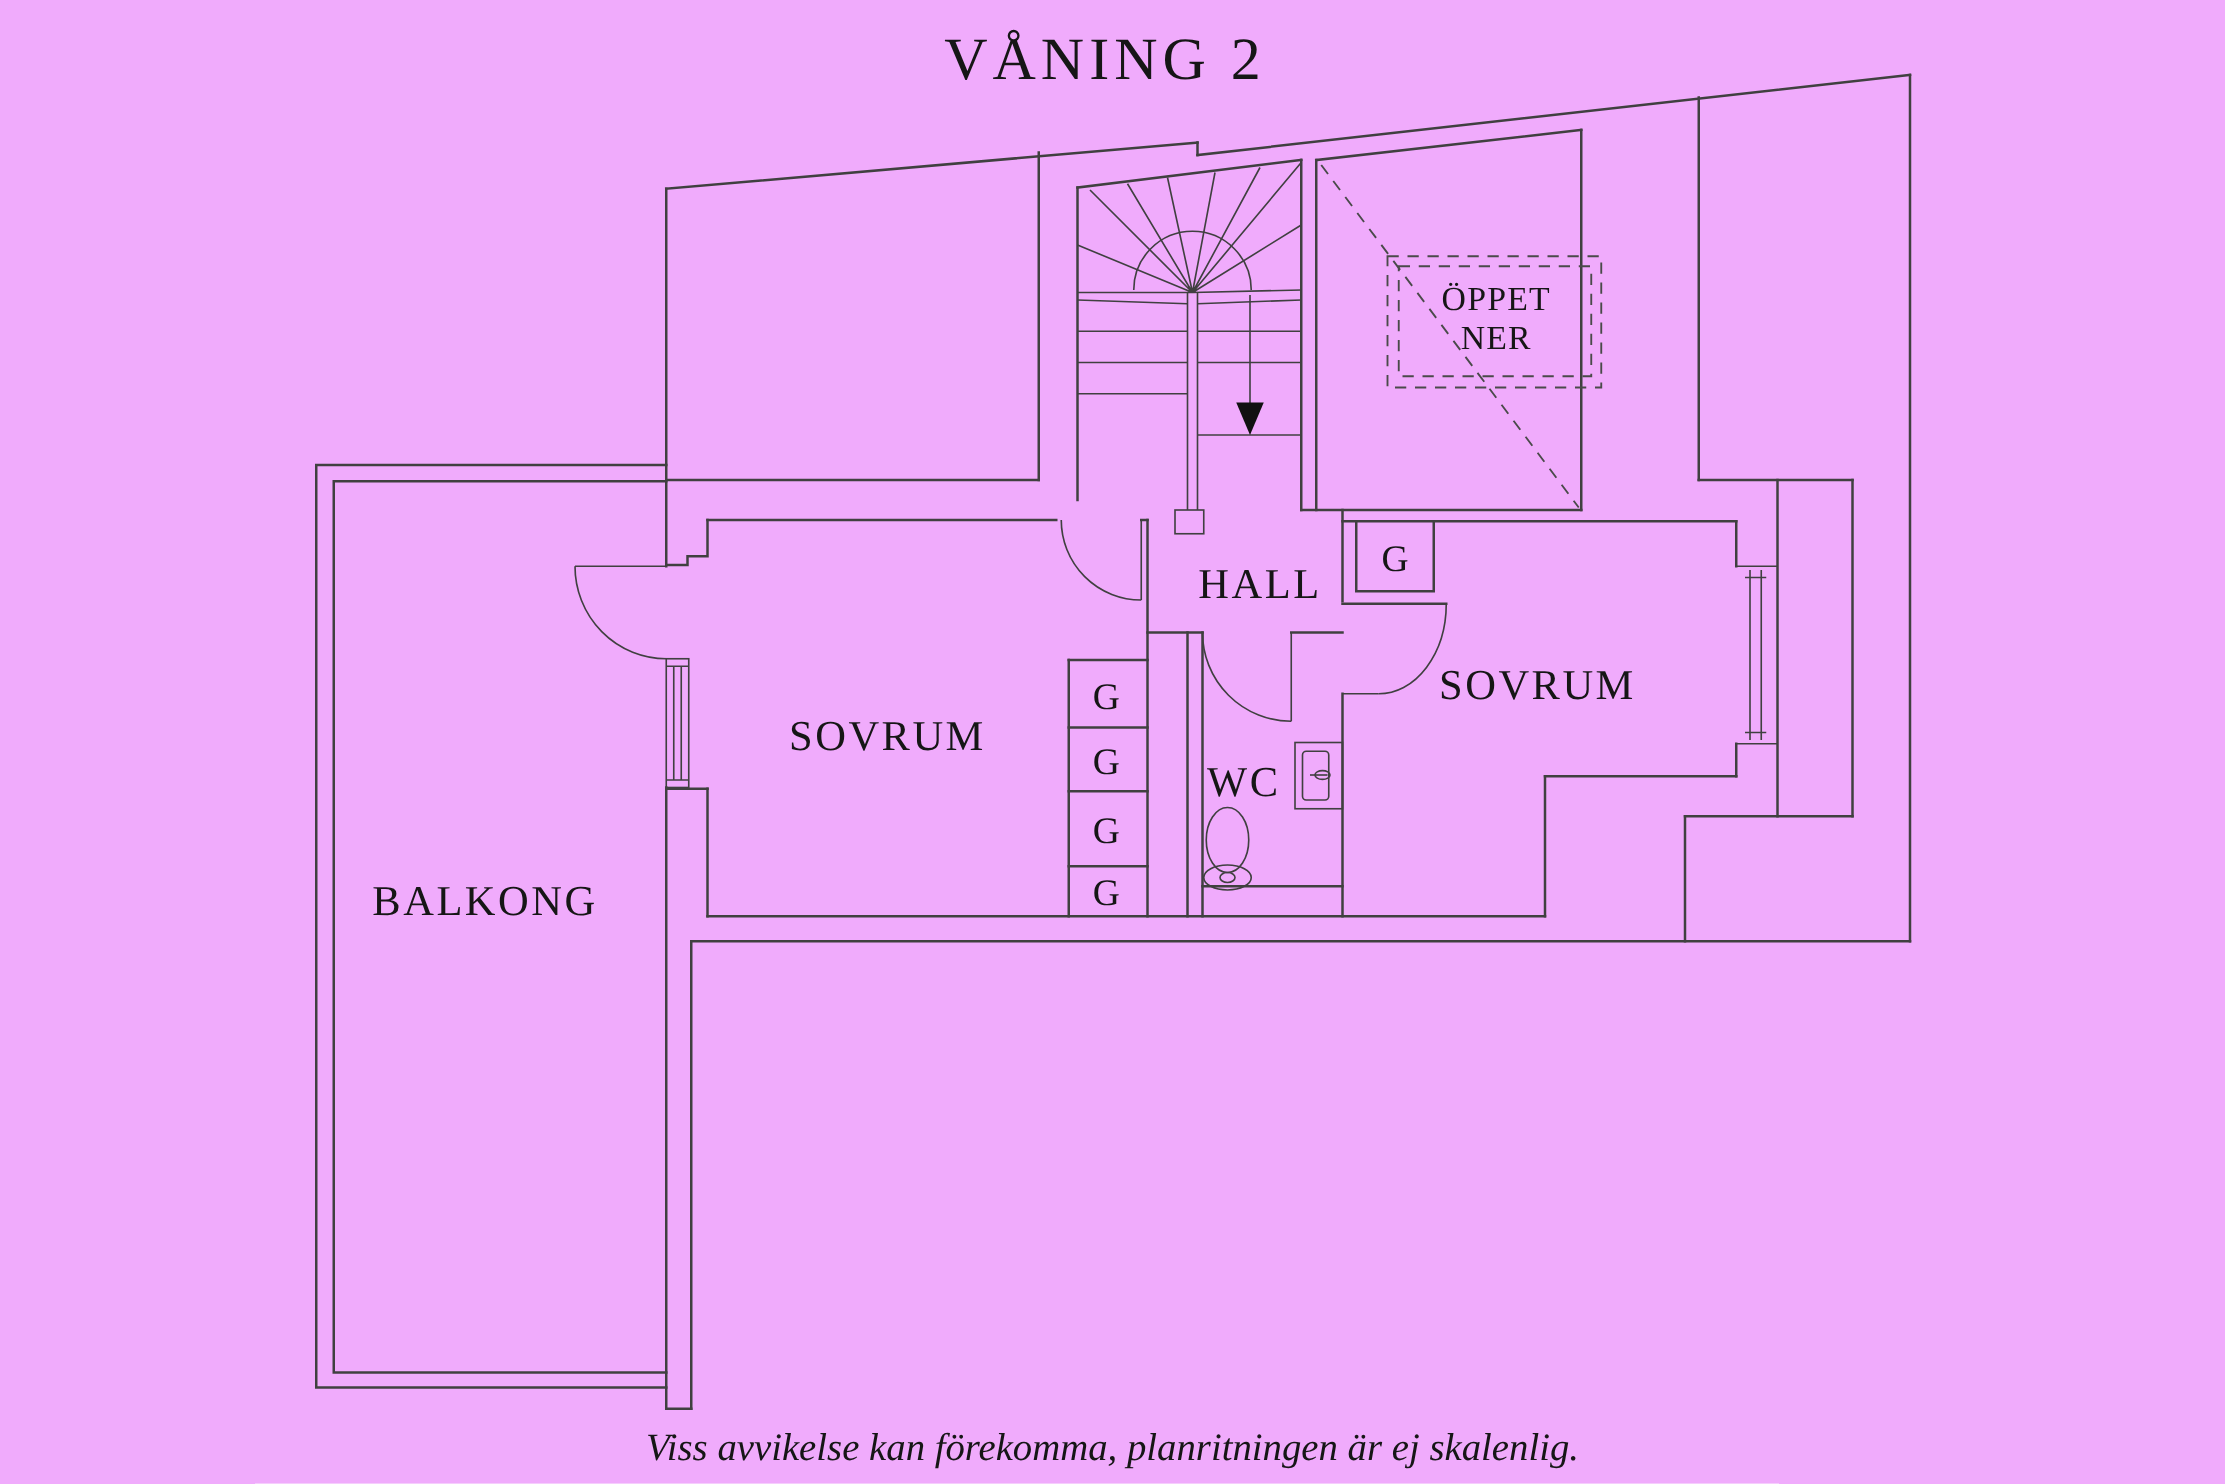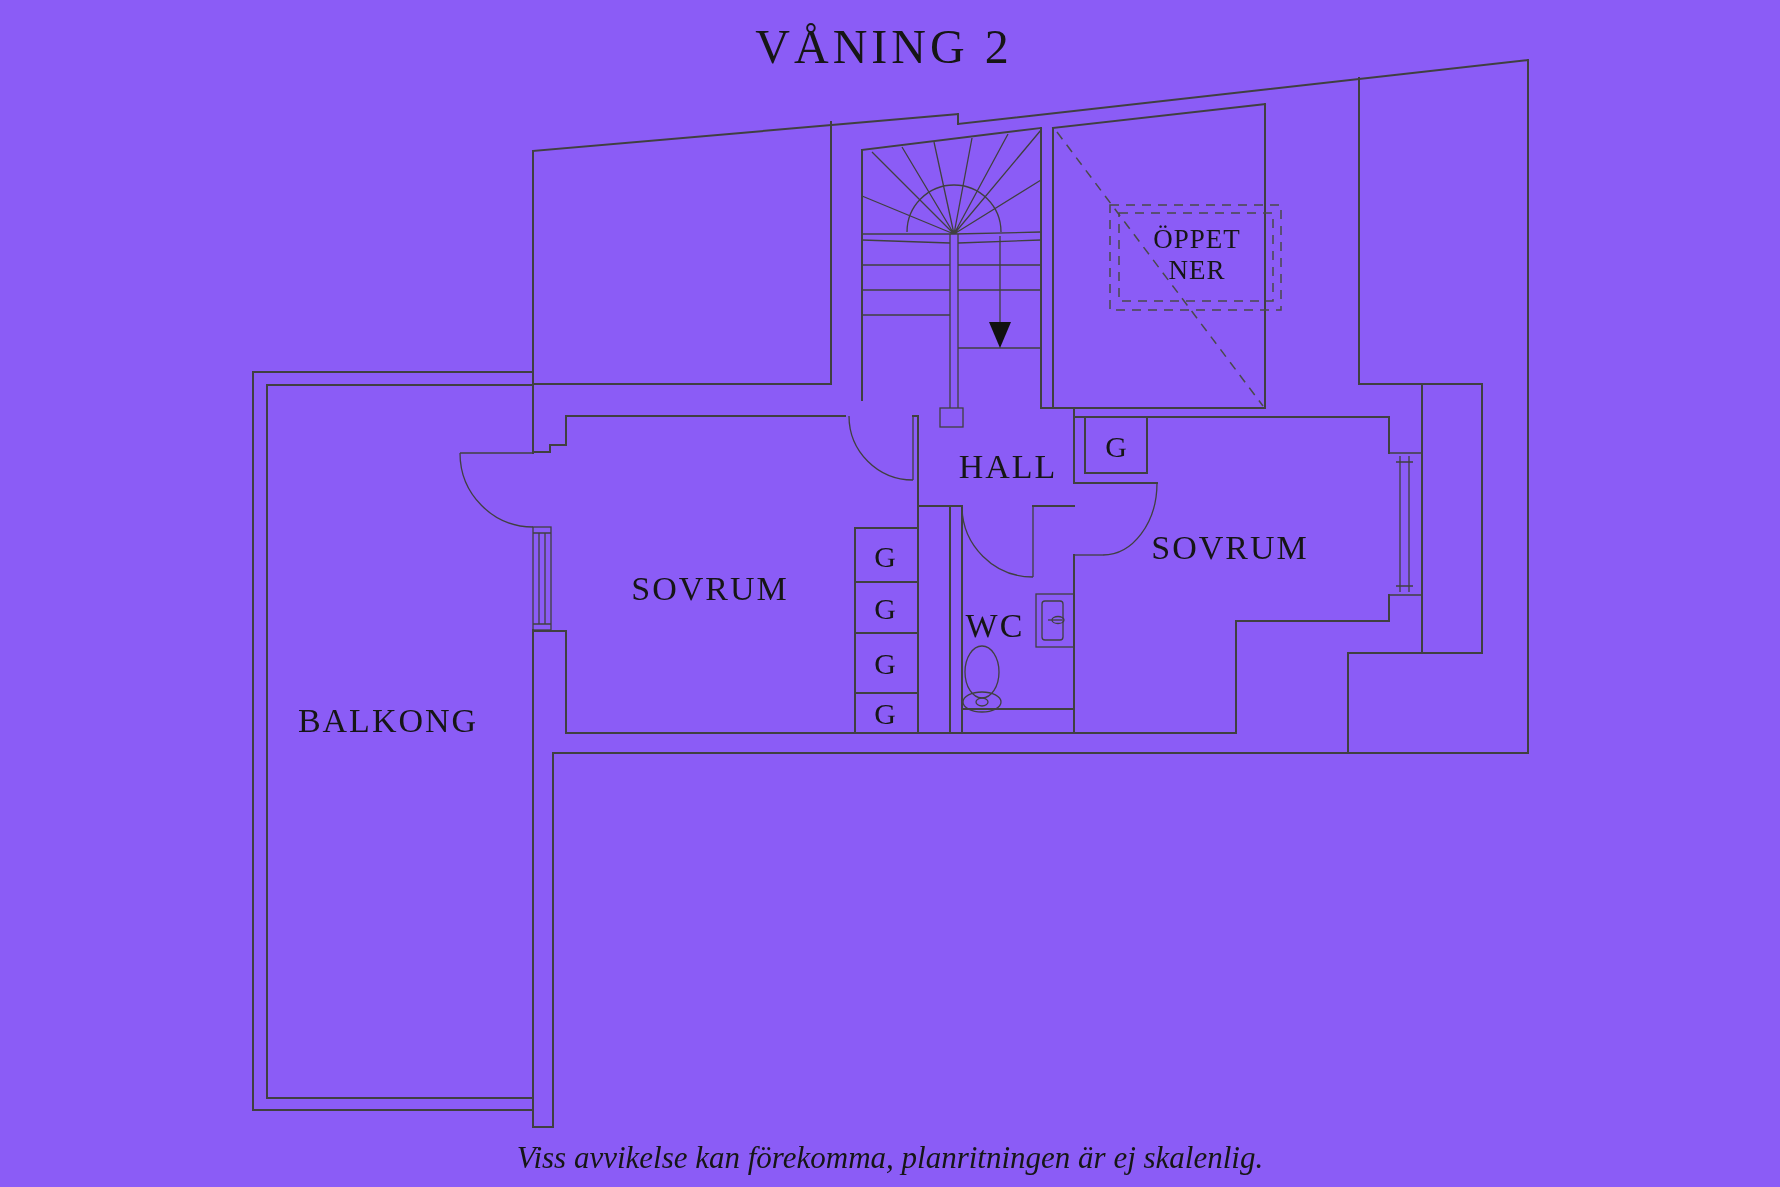--- a/index.html
+++ b/index.html
@@ -1,16 +1,16 @@
 <!DOCTYPE html>
 <html><head>
 <meta charset="utf-8">
 <style>
   html,body{margin:0;padding:0;background:#ffffff;}
-  .stage{position:relative;width:1780px;height:1187px;background:#8b5cf6;overflow:hidden;
+  .stage{position:relative;width:1780px;height:1187px;background:#f0abfc;overflow:hidden;
          font-family:"Liberation Serif","DejaVu Serif",serif;}
   svg{display:block}
   .wall{stroke:#404040;stroke-width:2;fill:none;stroke-linecap:square}
   .thin{stroke:#404040;stroke-width:1.3;fill:none}
   .dash{stroke:#4a4a4a;stroke-width:1.5;fill:none;stroke-dasharray:9 7}
   .lbl{fill:#161616;text-anchor:middle}
   .room{font-size:34px;letter-spacing:2px}
   .small{font-size:27px;letter-spacing:1px}
   .g{font-size:30px}
   .title{font-size:48px;letter-spacing:4px}

